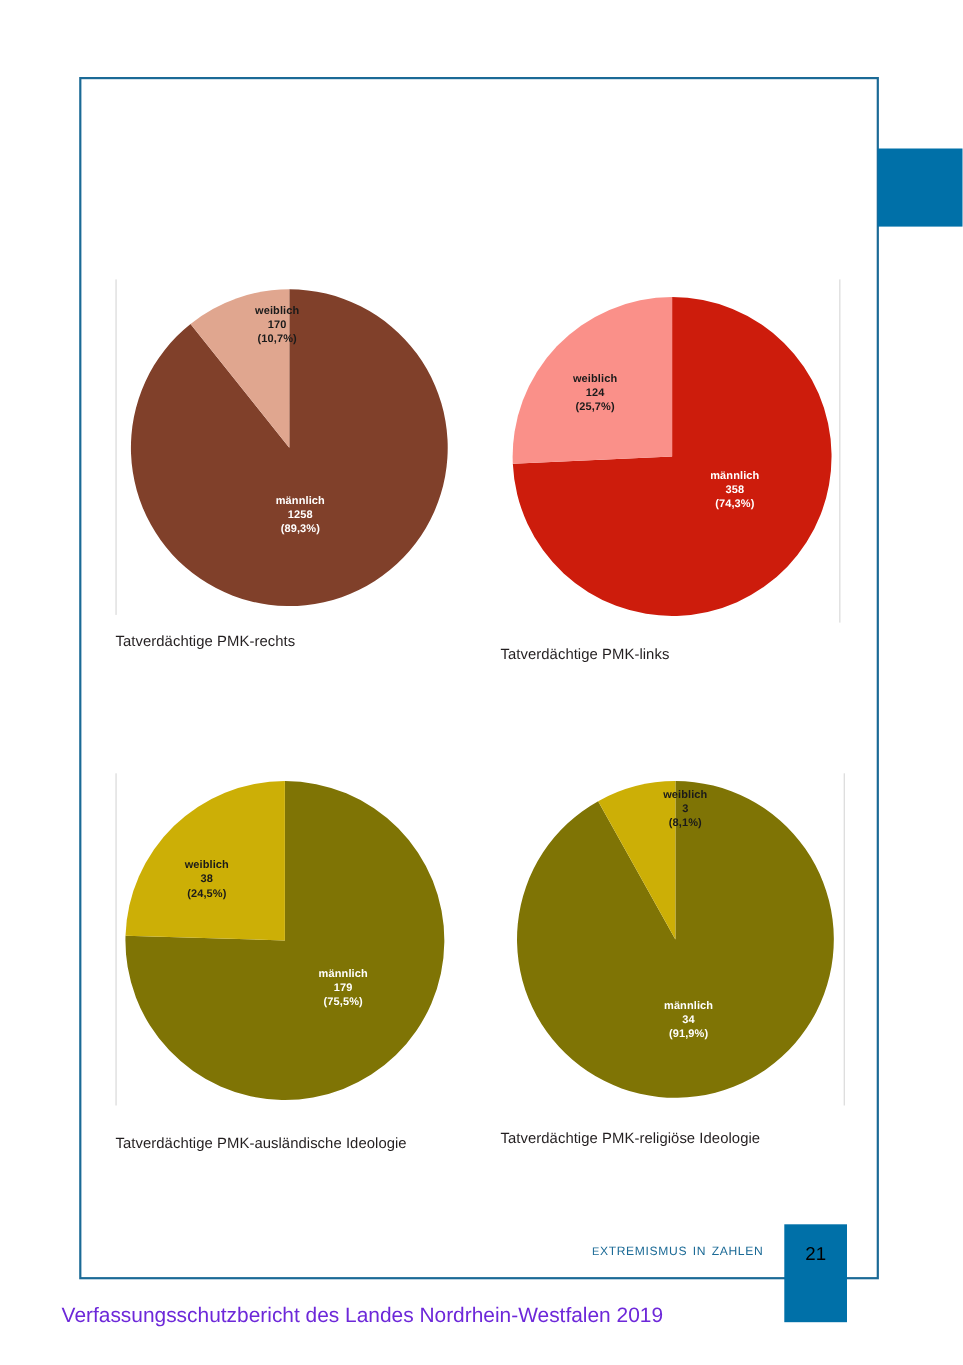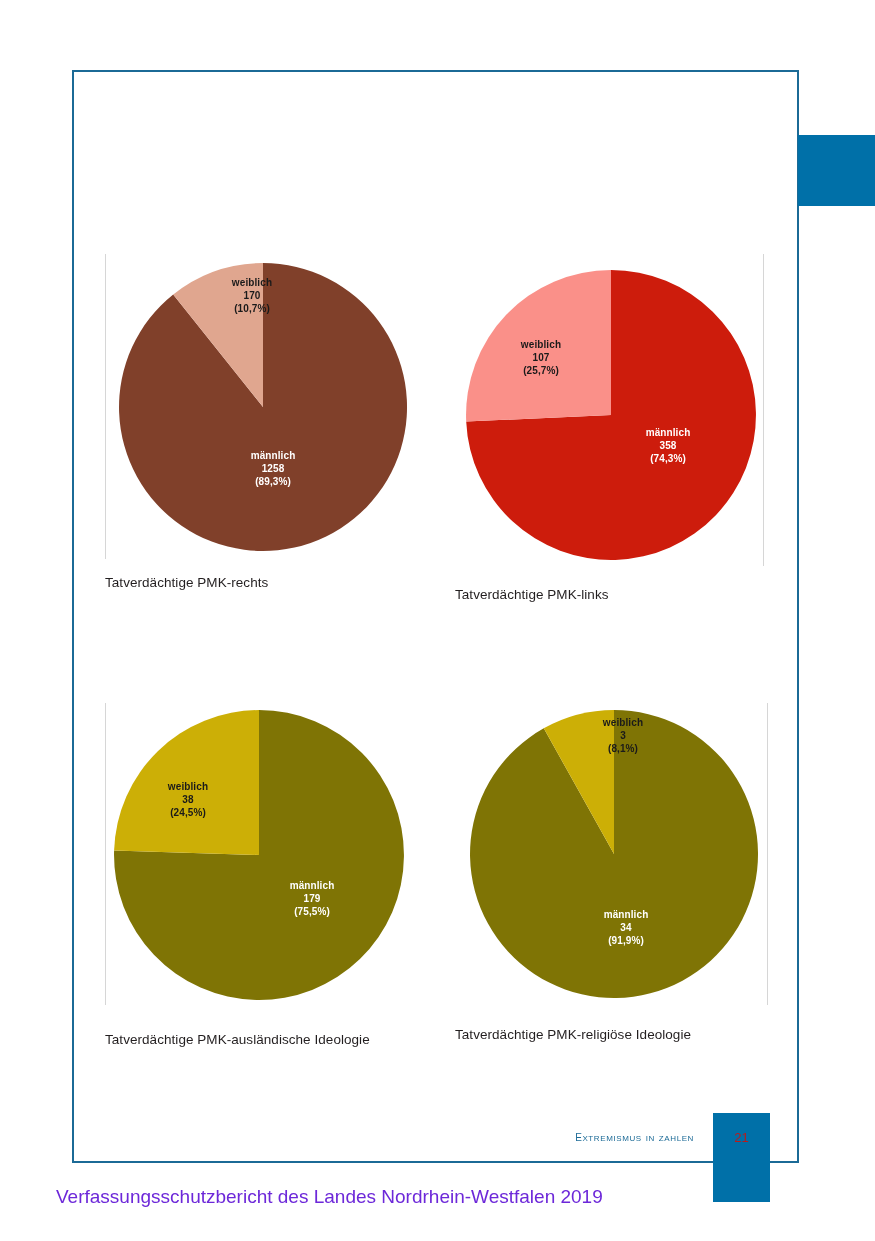--- a/index.html
+++ b/index.html
@@ -95,21 +95,21 @@
     color: #231f20;
     white-space: nowrap;
     letter-spacing: 0.05px;
   }
 
   
   .footer-running-title {
     position: absolute;
     right: 181px;
     top: 1128px;
-    font-size: 12px;
+    font-size: 16px;
     color: #1b6a96;
     letter-spacing: 0.6px;
     font-variant: small-caps;
     text-transform: lowercase;
     white-space: nowrap;
     text-align: right;
   }
   .footer-running-title::first-letter { font-size: 14.5px; }
 
   .page-number-box {
@@ -119,22 +119,22 @@
     width: 57px;
     height: 89px;
     background: #0070a8;
   }
   .page-number {
     position: absolute;
     left: 713px;
     top: 1130px;
     width: 57px;
     text-align: center;
-    font-size: 13px;
-    color: #b91c1c;
+    font-size: 17px;
+    color: #000000;
   }
 
   .footer-source {
     position: absolute;
     left: 56px;
     top: 1186px;
     font-size: 19px;
     color: #6d28d9;
     white-space: nowrap;
   }
@@ -174,21 +174,21 @@
     <div class="plot-area" style="height:312px;">
       <div class="rule-right"></div>
       <div class="pie-wrap" style="left:2px; top:10px; width:302px; height:302px;">
         <svg class="pie" viewBox="0 0 100 100">
             <path d="M50 50 L50.00 2.00 A48 48 0 1 1 2.05 52.19 Z" fill="#cd1c0c"></path>
             <path d="M50 50 L2.05 52.19 A48 48 0 0 1 50.00 2.00 Z" fill="#fa9089"></path>
           </svg>
       </div>
       <div class="slice-label dark" style="left:28px; top:84px; width:110px;">
         <div>weiblich</div>
-        <div>107</div>
+        <div>124</div>
         <div>(25,7%)</div>
       </div>
       <div class="slice-label light" style="left:155px; top:172px; width:110px;">
         <div>männlich</div>
         <div>358</div>
         <div>(74,3%)</div>
       </div>
     </div>
     <div class="caption" style="left:-3px; top:333px;">Tatverdächtige PMK-links</div>
   </div>

